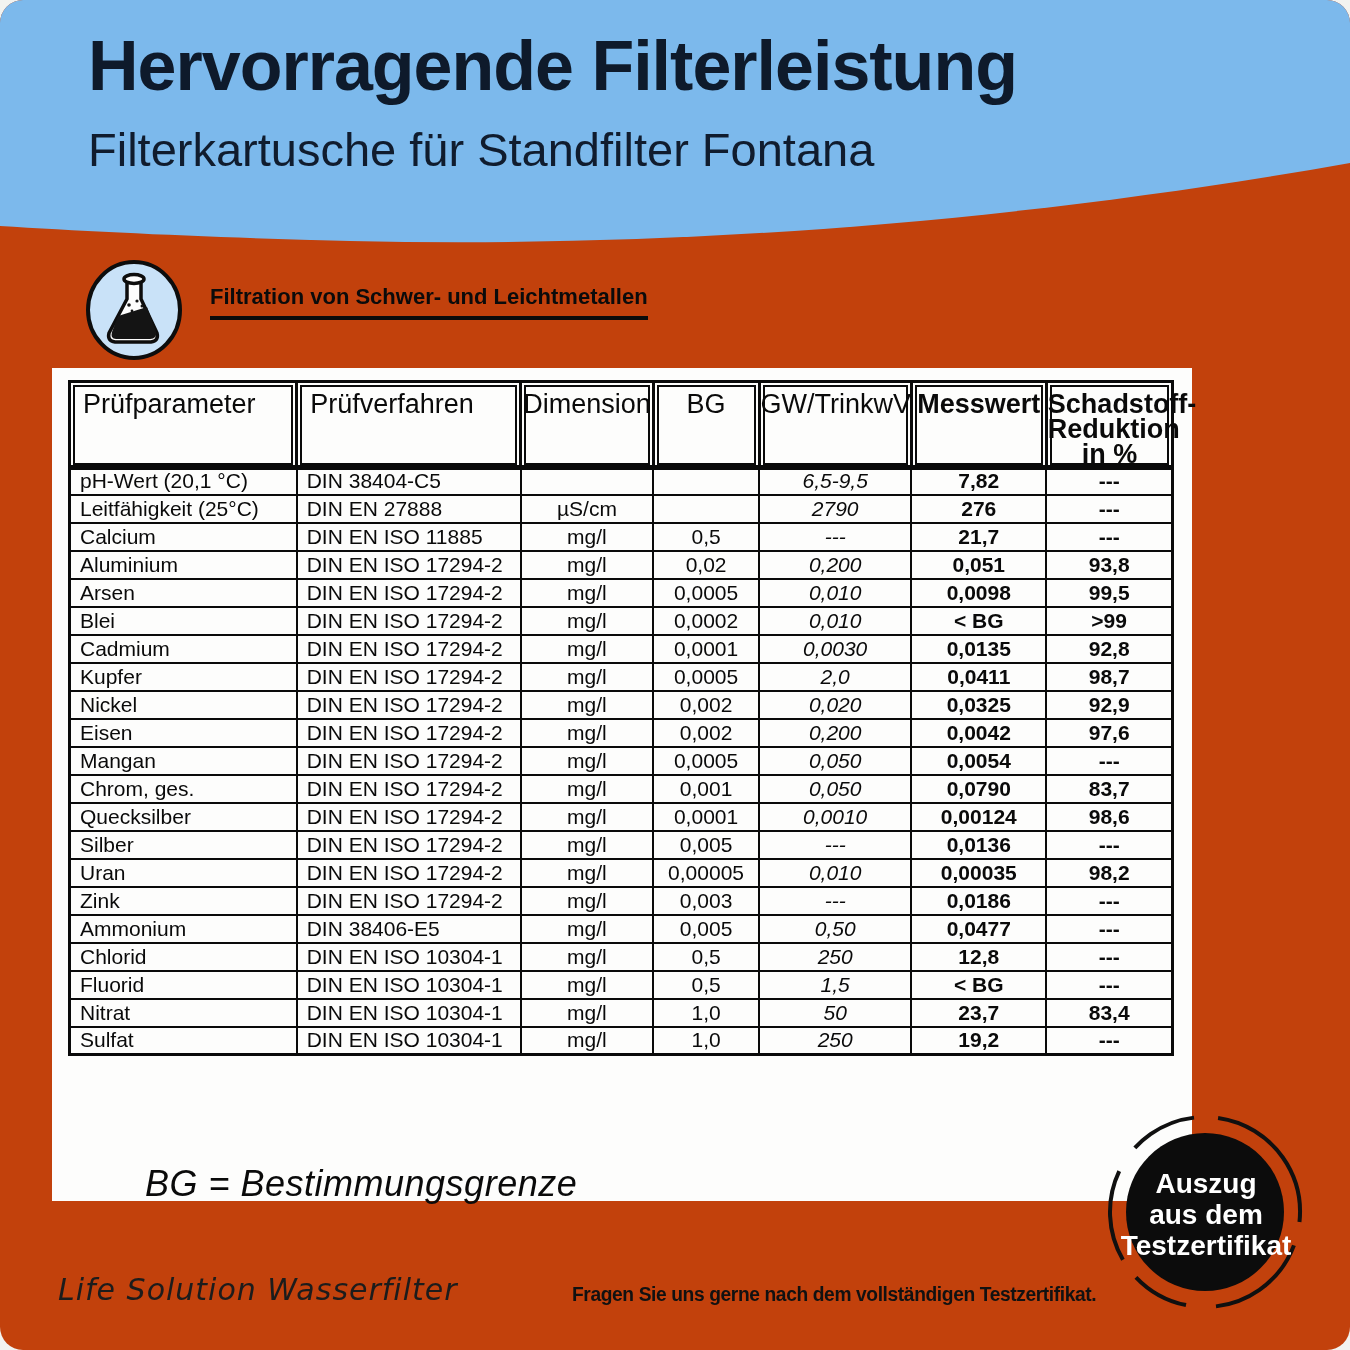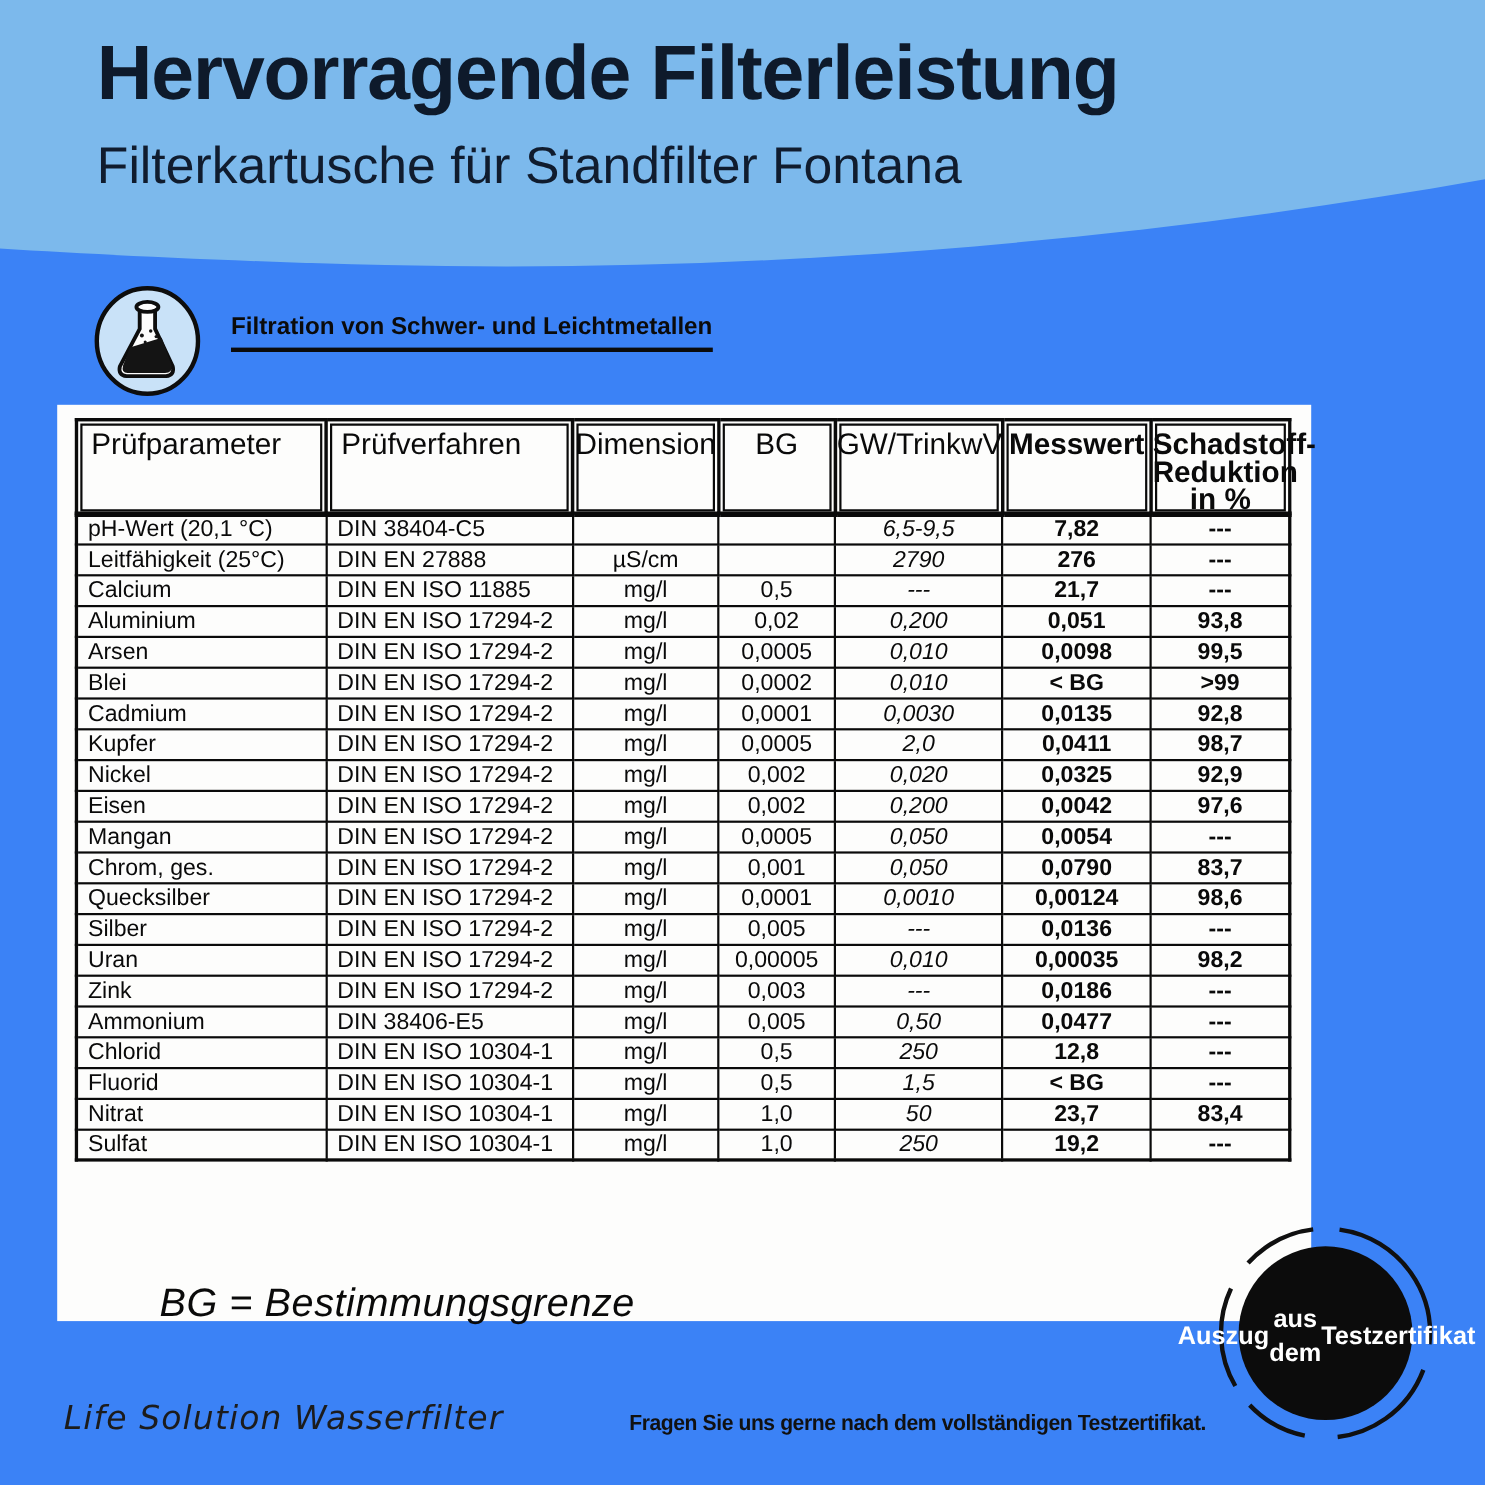--- a/index.html
+++ b/index.html
@@ -3,22 +3,23 @@
 <meta charset="utf-8">
 <style>
   * { margin: 0; padding: 0; box-sizing: border-box; }
   html, body { width: 1350px; background: #f2f3f0; }
   body { font-family: "Liberation Sans", sans-serif; }
 
   #canvas {
     position: relative;
     width: 1350px;
     height: 1350px;
-    background: #3b82f6;
+    background: #c2410c;
     overflow: hidden;
+    border-radius: 23px;
   }
 
   
   .banner-svg { position: absolute; top: 0; left: 0; display: block; }
   .banner-title {
     position: absolute; left: 88px; top: 26px;
     font-size: 70px; font-weight: 700; letter-spacing: -1px;
     color: #0e1a2b; white-space: nowrap;
   }
   .banner-subtitle {
@@ -83,22 +84,22 @@
   .footnote {
     position: absolute; left: 93px; top: 795px;
     font-size: 36px; color: #0a0a0a; letter-spacing: 0.5px; font-style: italic;
   }
 
   
   .badge { position: absolute; left: 1093px; top: 1100px; width: 226px; height: 226px; }
   .badge svg { position: absolute; left: 0; top: 0; }
   .badge-text {
     position: absolute; left: 0; top: 0; width: 226px; height: 226px;
-    display: flex; flex-direction: row; align-items: center; justify-content: center;
-    color: #ffffff; font-size: 23px; line-height: 31px; font-weight: 600;
+    display: flex; flex-direction: column; align-items: center; justify-content: center;
+    color: #ffffff; font-size: 28px; line-height: 31px; font-weight: 600;
     text-align: center; padding-top: 2px;
   }
 
   
   .brand {
     position: absolute; left: 58px; top: 1272px;
     font-family: "DejaVu Sans", sans-serif; font-style: italic;
     font-size: 30px; color: #1c1c1c; letter-spacing: 1px; white-space: nowrap;
   }
   .footer-note {

